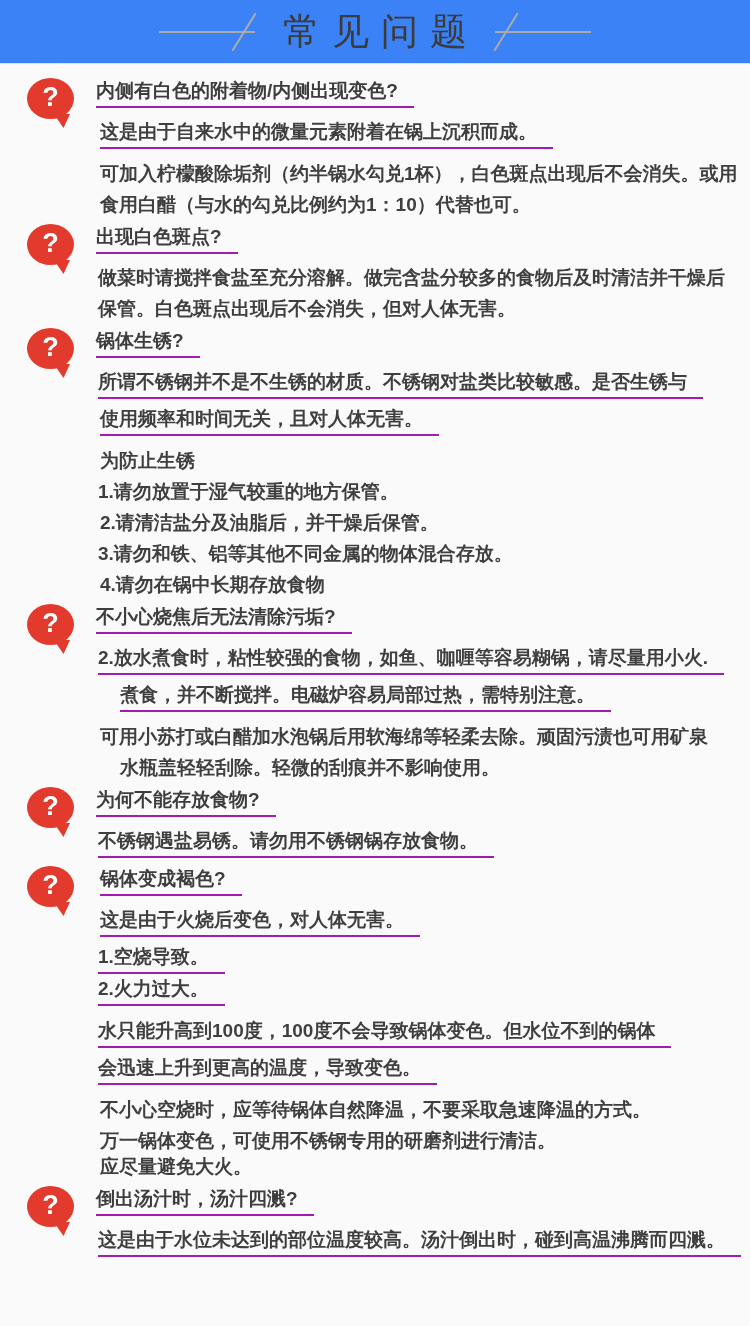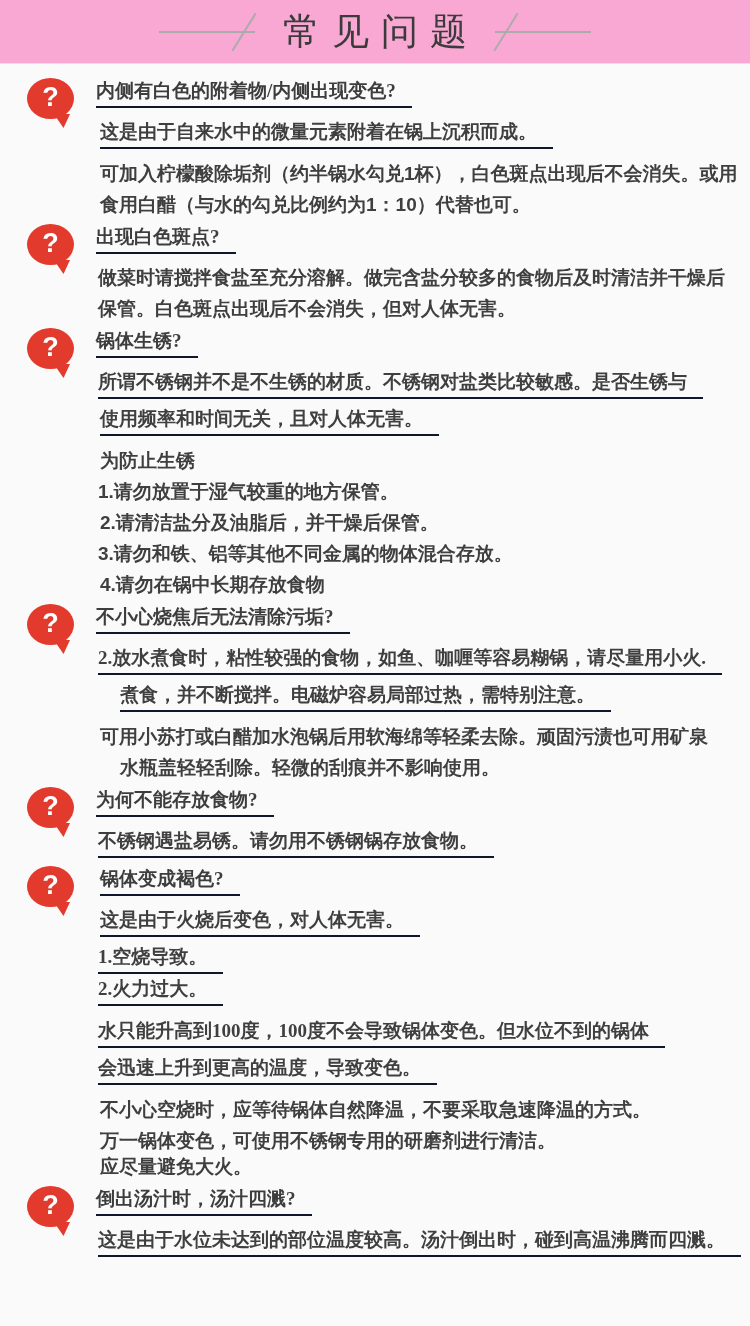--- a/index.html
+++ b/index.html
@@ -8,21 +8,21 @@
     width:750px;
     font-family:"Liberation Sans","DejaVu Sans",sans-serif;
     color:#3f3f3f;
   }
   .page { width:750px; min-height:1326px; }
 
   
   .faq-header {
     height:63px;
     display:flex; align-items:center; justify-content:center;
-    background:#f9a8d4;
+    background:#3b82f6;
   }
   .page-title {
     font-size:37px; font-weight:400; color:#3b3b3b;
     letter-spacing:12px; margin:0 26px 0 38px; white-space:nowrap;
   }
   .deco { display:flex; align-items:center; }
   .hline { width:96px; height:0; border-top:2px solid #ababab; display:block; }
   .slash {
     width:2px; height:44px; background:#ababab; display:block;
     transform:rotate(32deg);
@@ -63,23 +63,22 @@
     margin-bottom:13px;
   }
   .line {
     font-size:19px; font-weight:700; color:#3f3f3f;
     line-height:22px;
     margin-bottom:9px;
   }
   .line span, .question { white-space:nowrap; }
   .u > .txt, .question.u {
     display:inline-block;
-    border-bottom:2px solid #0f172a;
+    border-bottom:2px solid #a21caf;
     padding:0 16px 4px 0;
-    font-family:Liberation Serif, serif;
   }
   .line { margin-left:2px; }
   .in1 { margin-left:4px; }
   .in2 { margin-left:24px; }
   .tight { margin-bottom:4px; }
   .gap-top { margin-top:14px; }
 </style>
 </head>
 <body>
 

